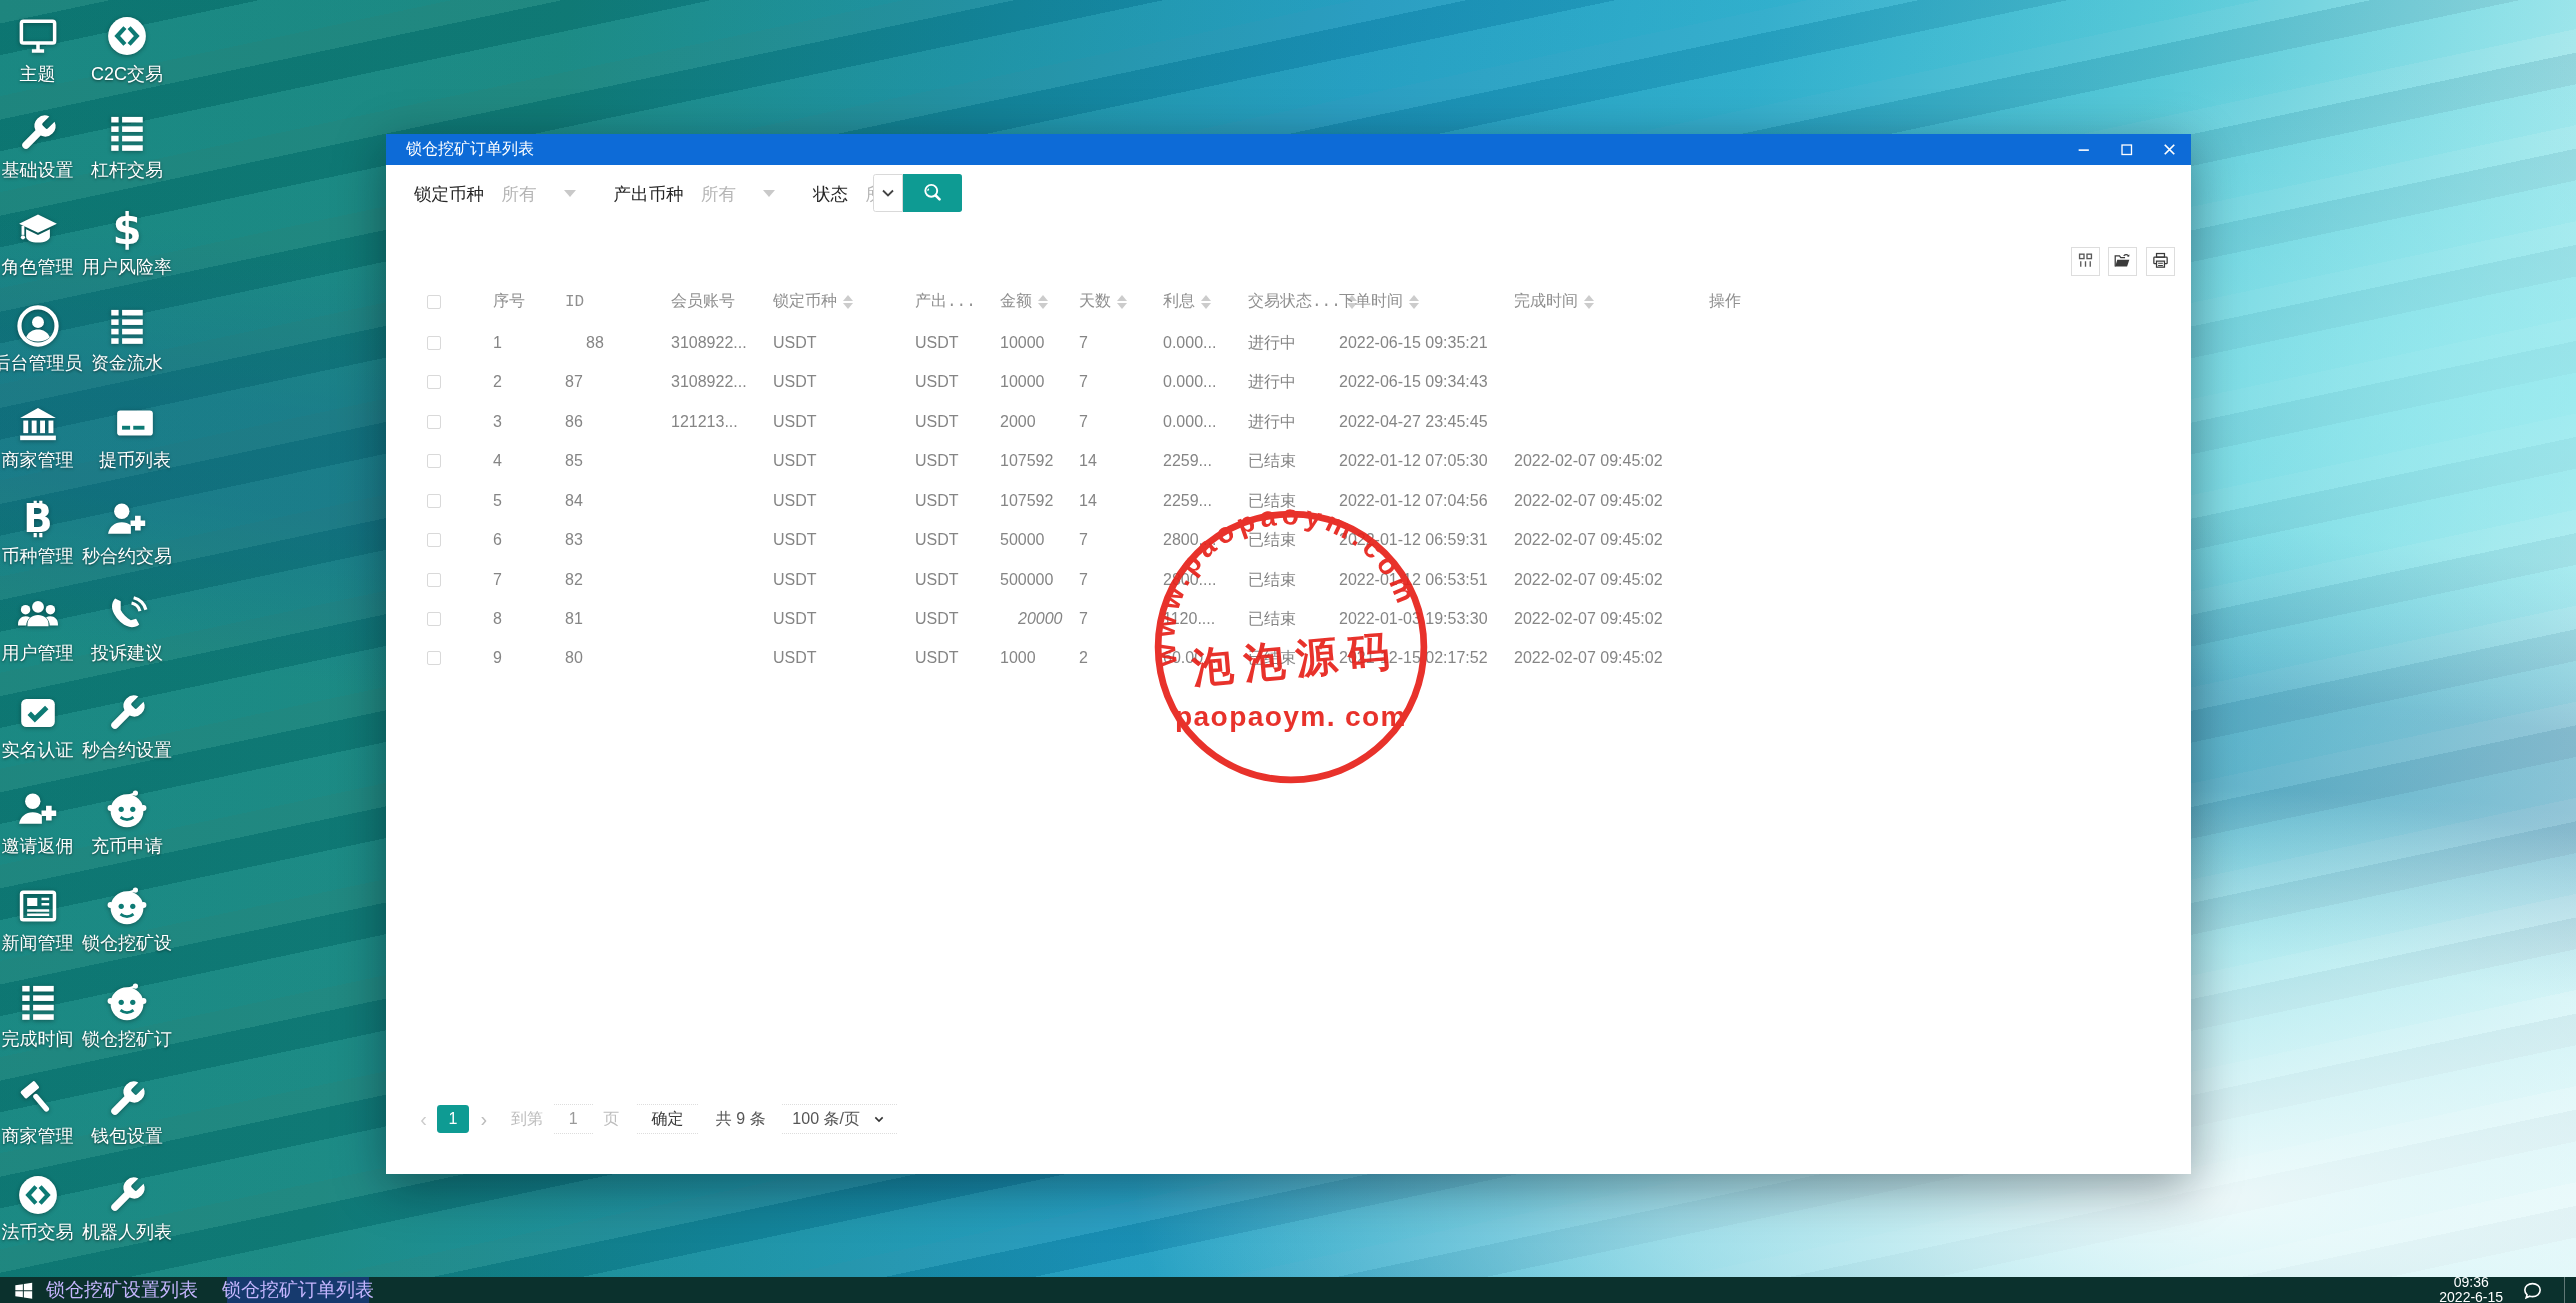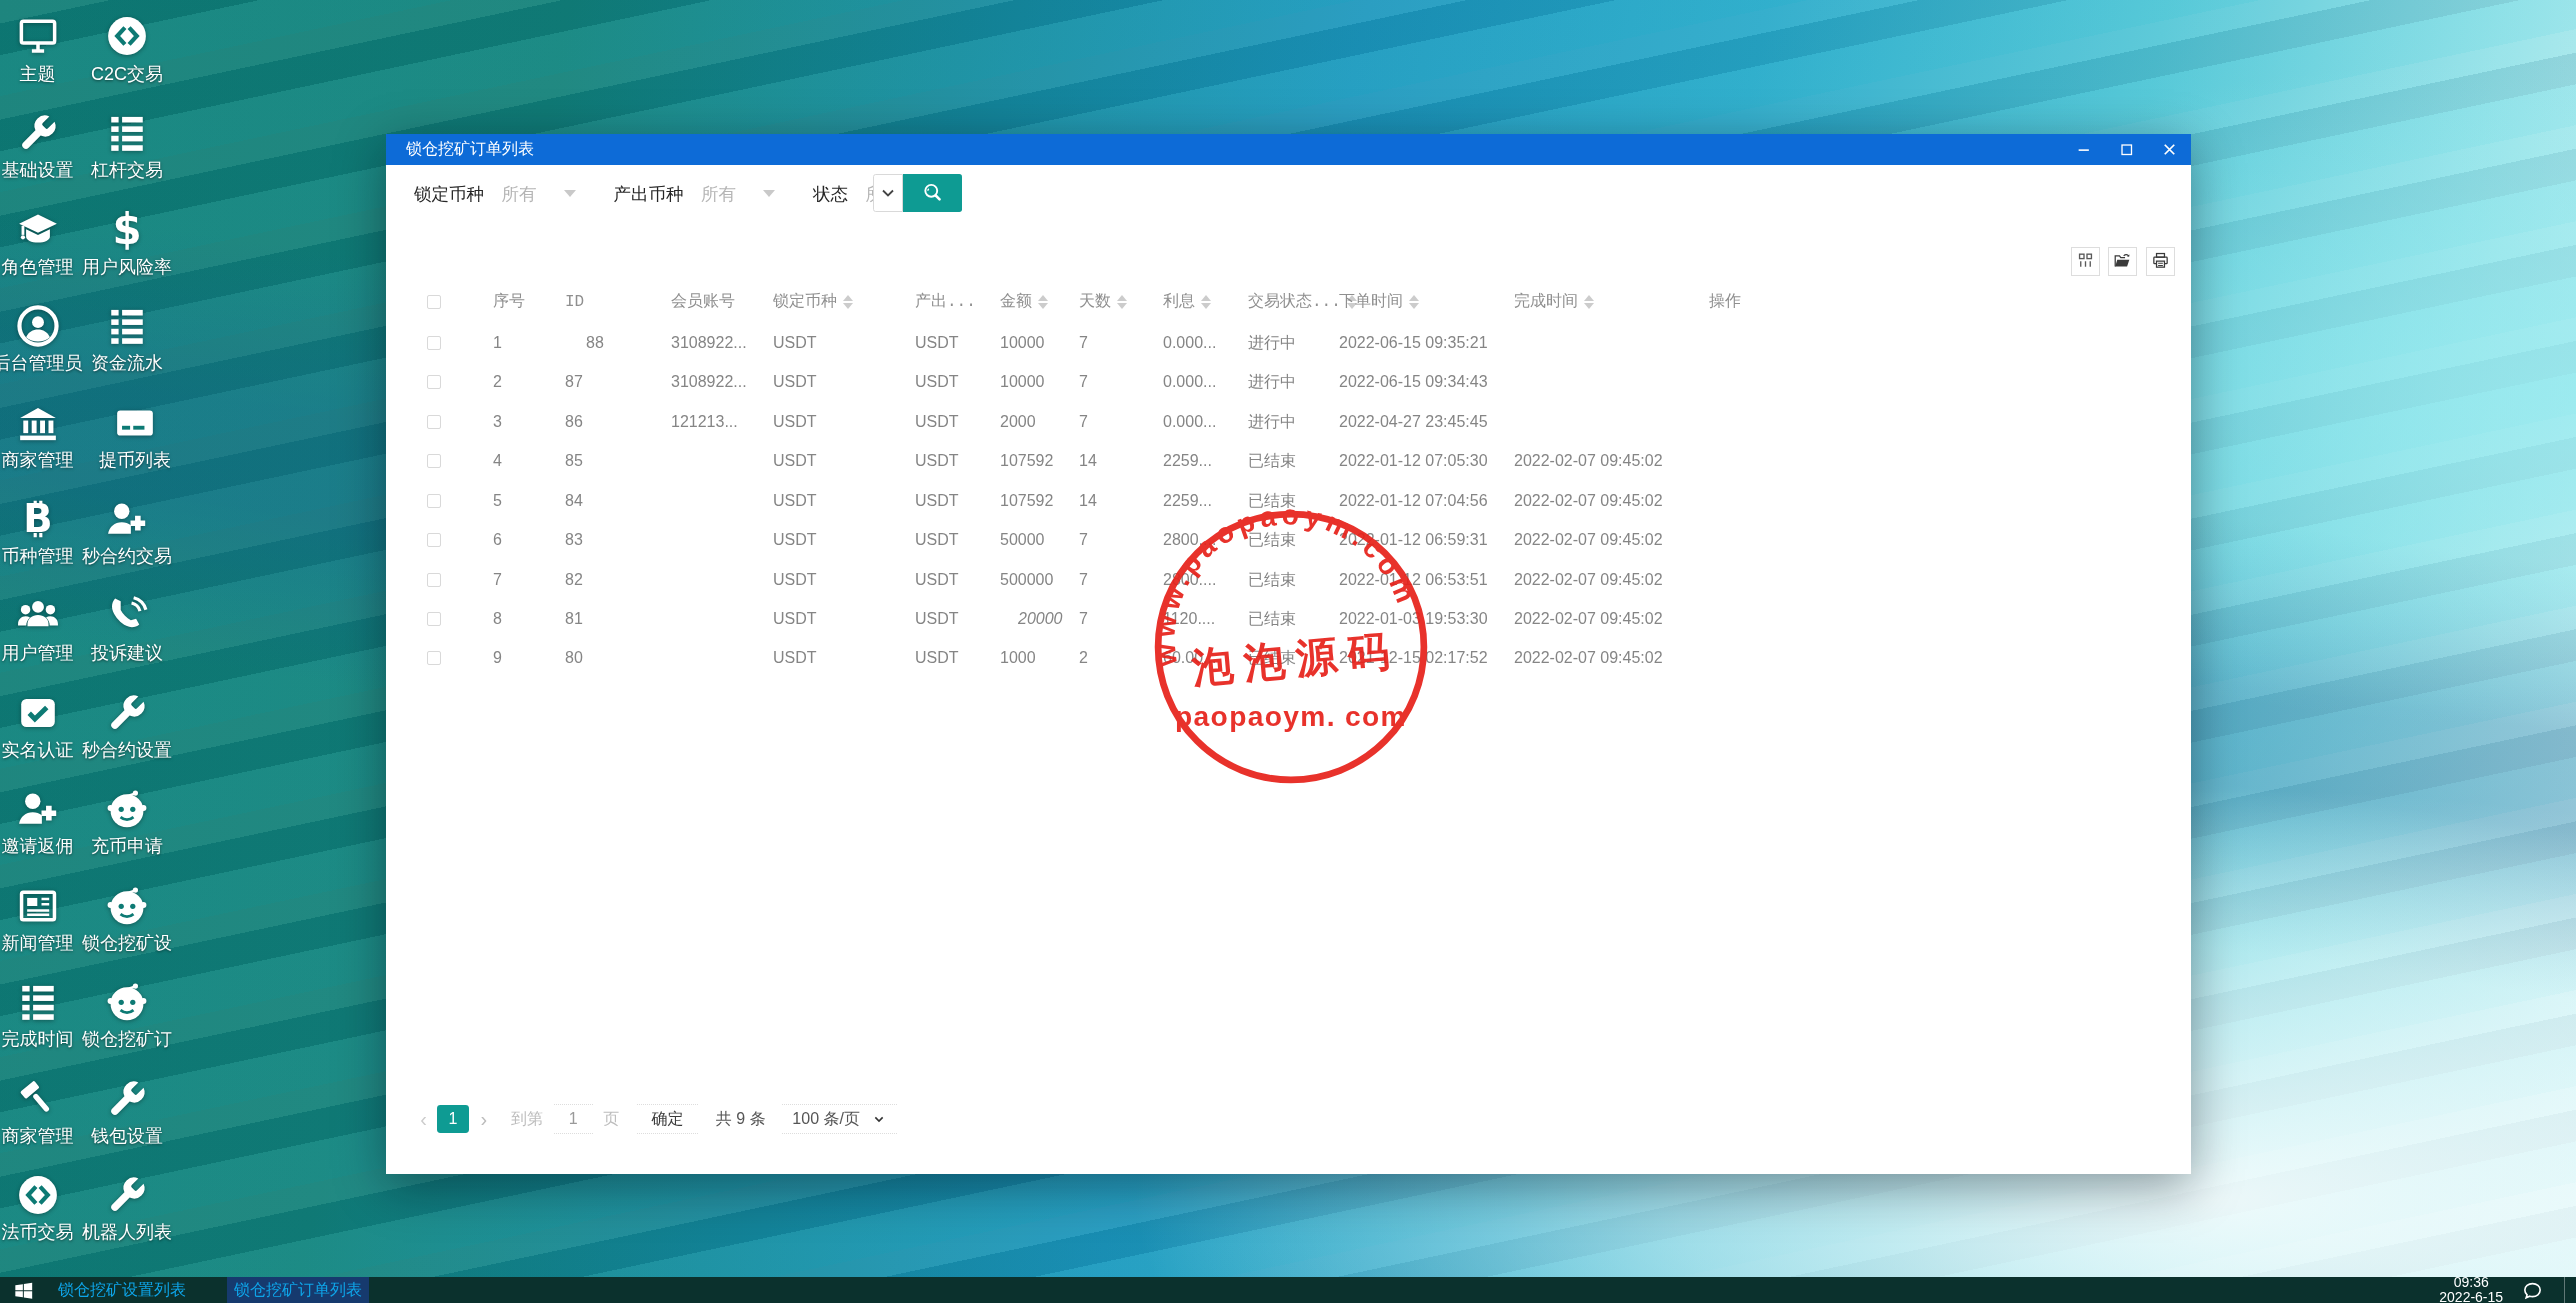--- a/index.html
+++ b/index.html
@@ -61,21 +61,21 @@
   .pg-unit{color:#bdbdbd;margin-left:10.7px;}
   .pg-confirm{color:#3c3c3c;border-top:1.3px dotted #ddd;border-bottom:1.3px dotted #ddd;height:28px;display:flex;align-items:center;padding:0 14.8px;margin-left:17.5px;cursor:pointer;}
   .pg-total{color:#555;margin-left:17.5px;}
   .pg-size{color:#555;border-top:1.3px dotted #ddd;border-bottom:1.3px dotted #ddd;height:28px;display:flex;align-items:center;padding:0 10.7px;margin-left:16px;cursor:pointer;}
   .pg-size .c{margin-left:10.7px;display:inline-flex;}
   
   .stamp{position:absolute;left:1142px;top:498px;width:298px;height:298px;opacity:.92;pointer-events:none;}
   
   .taskbar{position:absolute;left:0;bottom:0;width:100%;height:27.5px;background:#0b312d;display:flex;align-items:center;}
   .start{width:48px;height:27.5px;display:flex;align-items:center;justify-content:center;cursor:pointer;}
-  .task-item{height:27.5px;display:flex;align-items:center;justify-content:center;color:#0ea5e9;font-size:16px;cursor:pointer;white-space:nowrap;}
+  .task-item{height:27.5px;display:flex;align-items:center;justify-content:center;color:#c4b5fd;font-size:19px;cursor:pointer;white-space:nowrap;}
   .tray{position:absolute;right:9.4px;top:0;height:27.5px;display:flex;align-items:center;}
   .clock{color:#fff;font-size:14px;text-align:center;line-height:14.8px;margin-right:17.5px;cursor:pointer;}
   .bubble{display:flex;align-items:center;margin-right:20px;cursor:pointer;}
   .show-desktop{width:2px;height:27.5px;border-left:0.7px solid rgba(255,255,255,.35);cursor:pointer;}
 </style>
 </head>
 <body>
 
 <div class="desktop">
 

